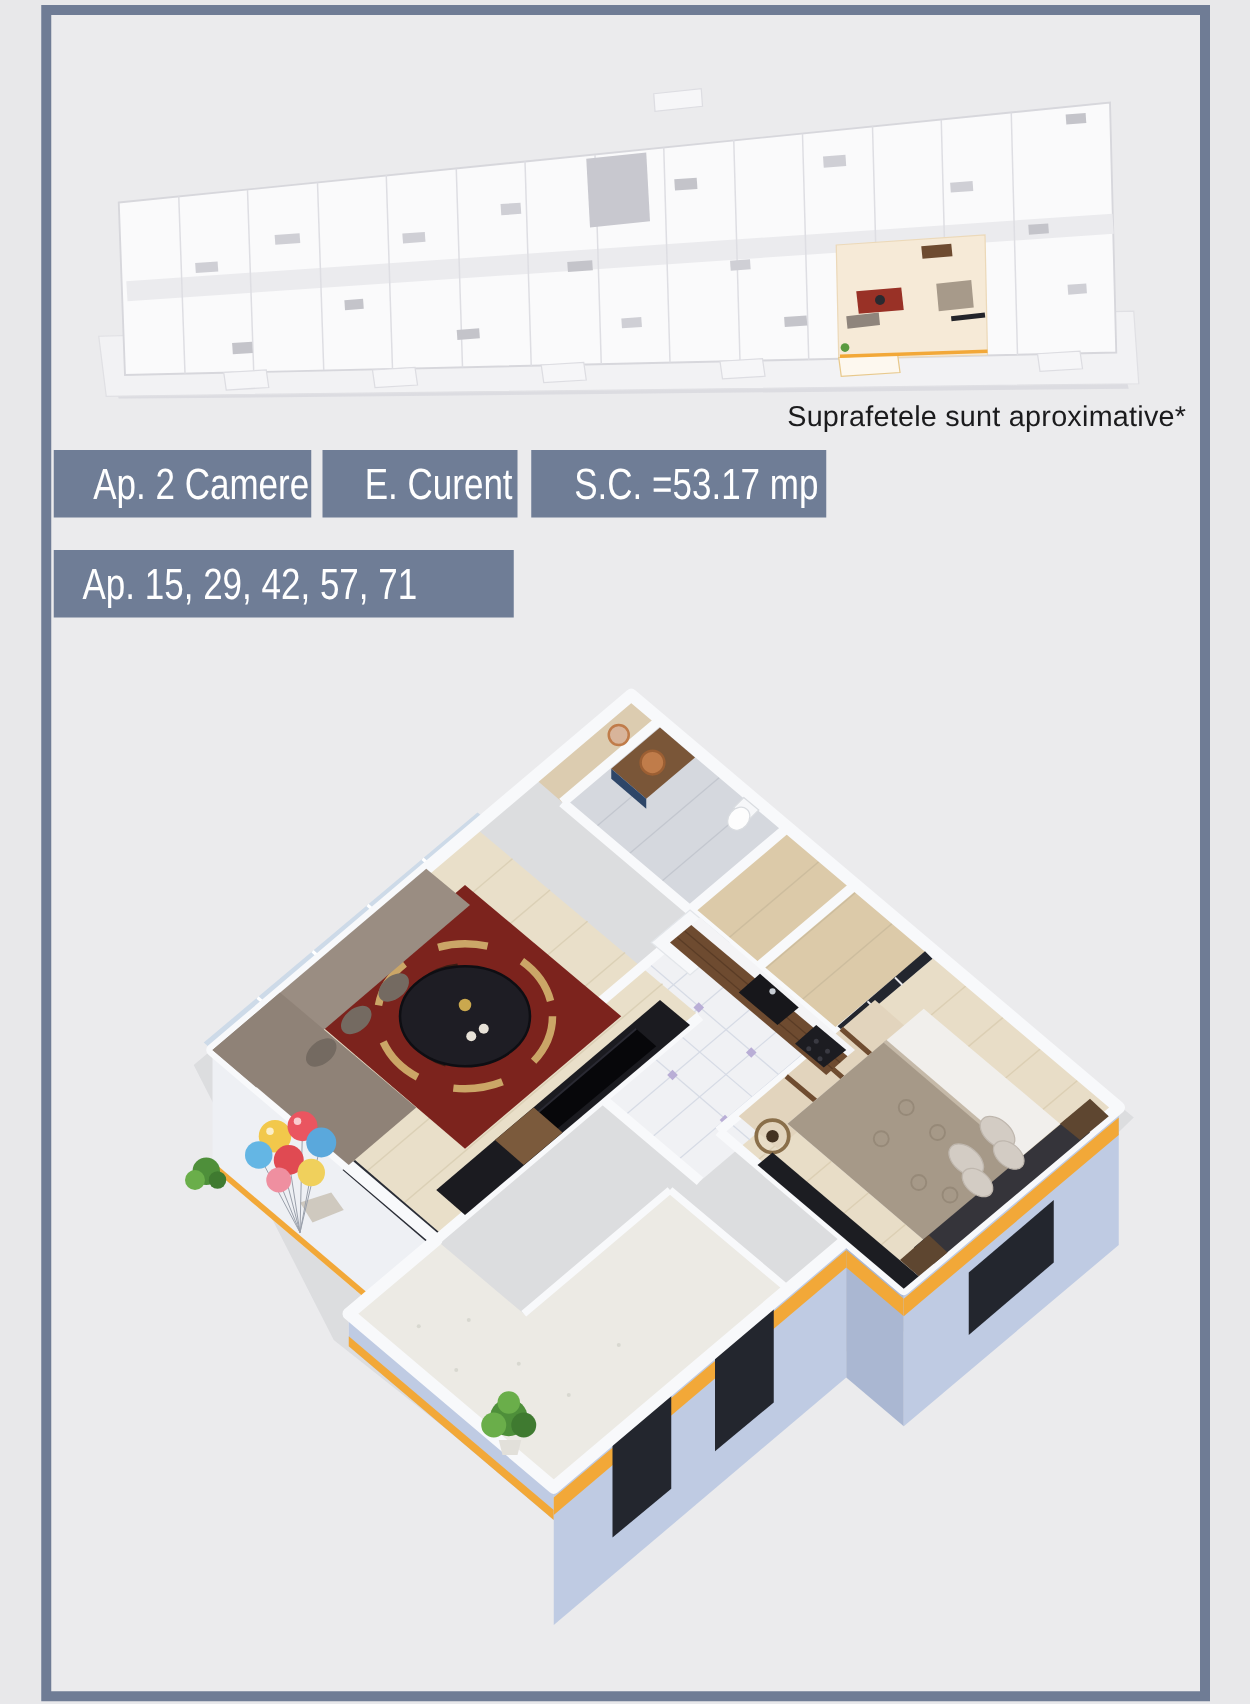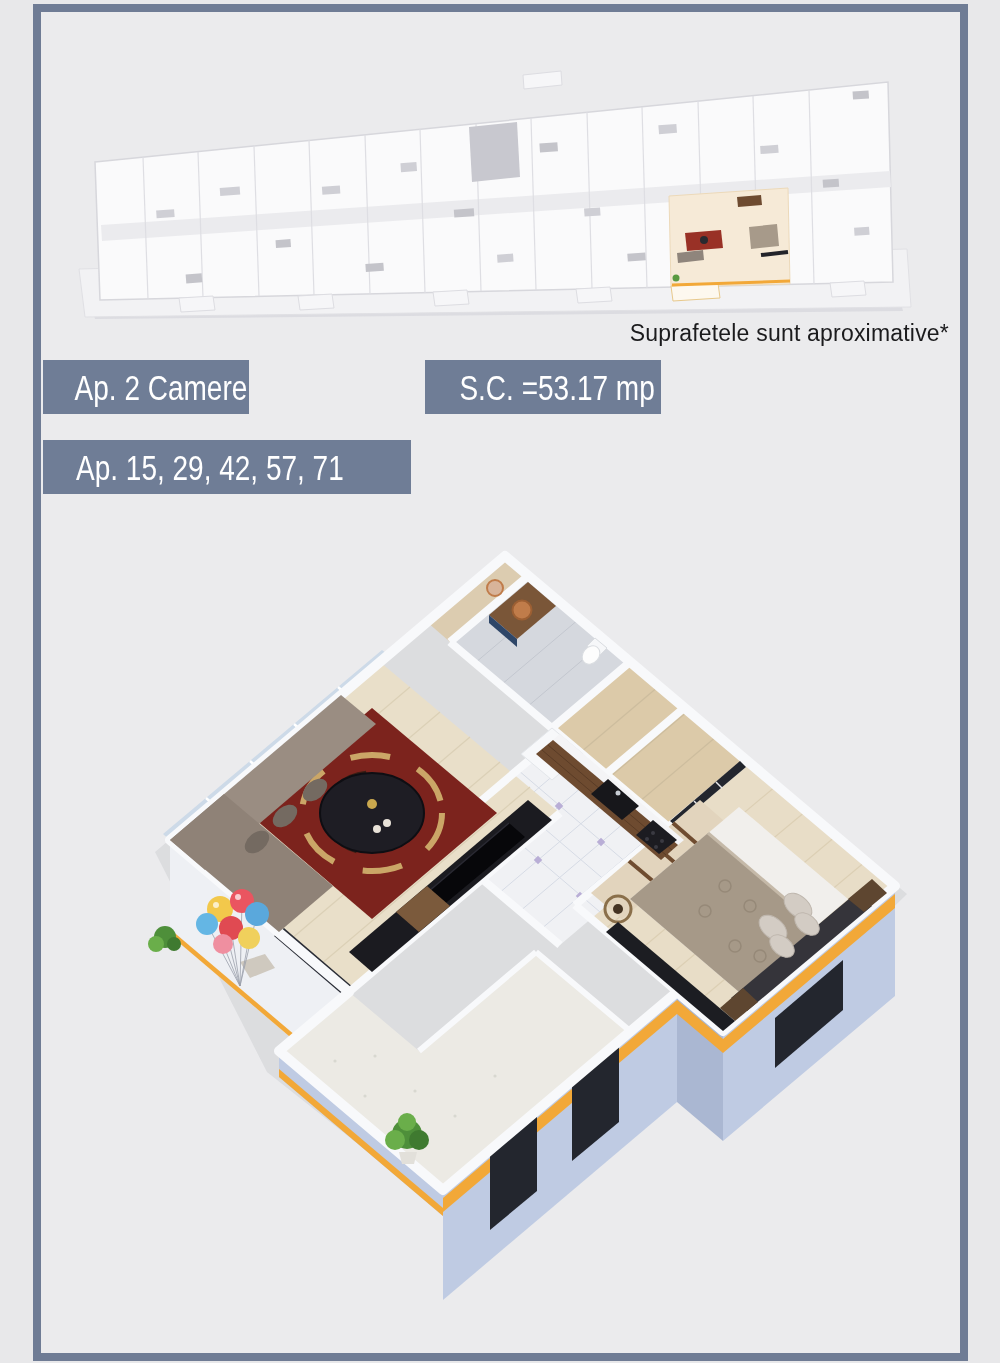--- a/index.html
+++ b/index.html
@@ -20,21 +20,21 @@
     letter-spacing:0.2px;white-space:nowrap;
   }
   .bar{
     position:absolute;height:54px;background:var(--bar-bg);color:var(--bar-text);
     display:flex;align-items:center;justify-content:center;overflow:hidden;padding-left:29px;
   }
   .bar span{
     font-size:35px;line-height:1;white-space:nowrap;
     transform:scaleX(0.80);transform-origin:center center;
   }
-  .bar.left{justify-content:flex-end;padding-left:13px}
+  .bar.left{justify-content:center;padding-left:13px}
   .bar.left span{transform-origin:left center}
   .b1{left:2px;  top:348px;width:206px}
   .b2{left:217px;top:348px;width:156px}
   .b3{left:384px;top:348px;width:236px}
   .b4{left:646px;top:348px;width:261px}
   .b5{left:2px;  top:428px;width:368px}
   .apartment-svg{position:absolute;left:34px;top:498px;width:860px;height:796px}
   .accent{fill:var(--accent-orange)}
   .blue-face{fill:var(--exterior-blue)}
   svg{display:block}
@@ -105,20 +105,23 @@
       <polygon points="610,229 657,226 659,241 612,244" fill="#fdf8ef" stroke="#e8c98c" stroke-width="1"></polygon>
       <line x1="611" y1="228" x2="729" y2="224" class="accent" stroke="#f2a838" stroke-width="3"></line>
       <circle cx="615" cy="221" r="3.5" fill="#5a9a40"></circle>
     </g>
   </svg>
 
   <div class="note">Suprafetele sunt aproximative*</div>
   <div class="bar b1">
       <span>Ap. 2 Camere</span>
     </div>
+  <div class="bar b2">
+      <span>E. Curent</span>
+    </div>
   <div class="bar b3">
       <span>S.C. =53.17 mp</span>
     </div>
   <div class="bar b5 left">
       <span>Ap. 15, 29, 42, 57, 71</span>
     </div>
 
   <svg class="apartment-svg" viewBox="0 0 860 796">
   <g transform="translate(-40,6)">
 

